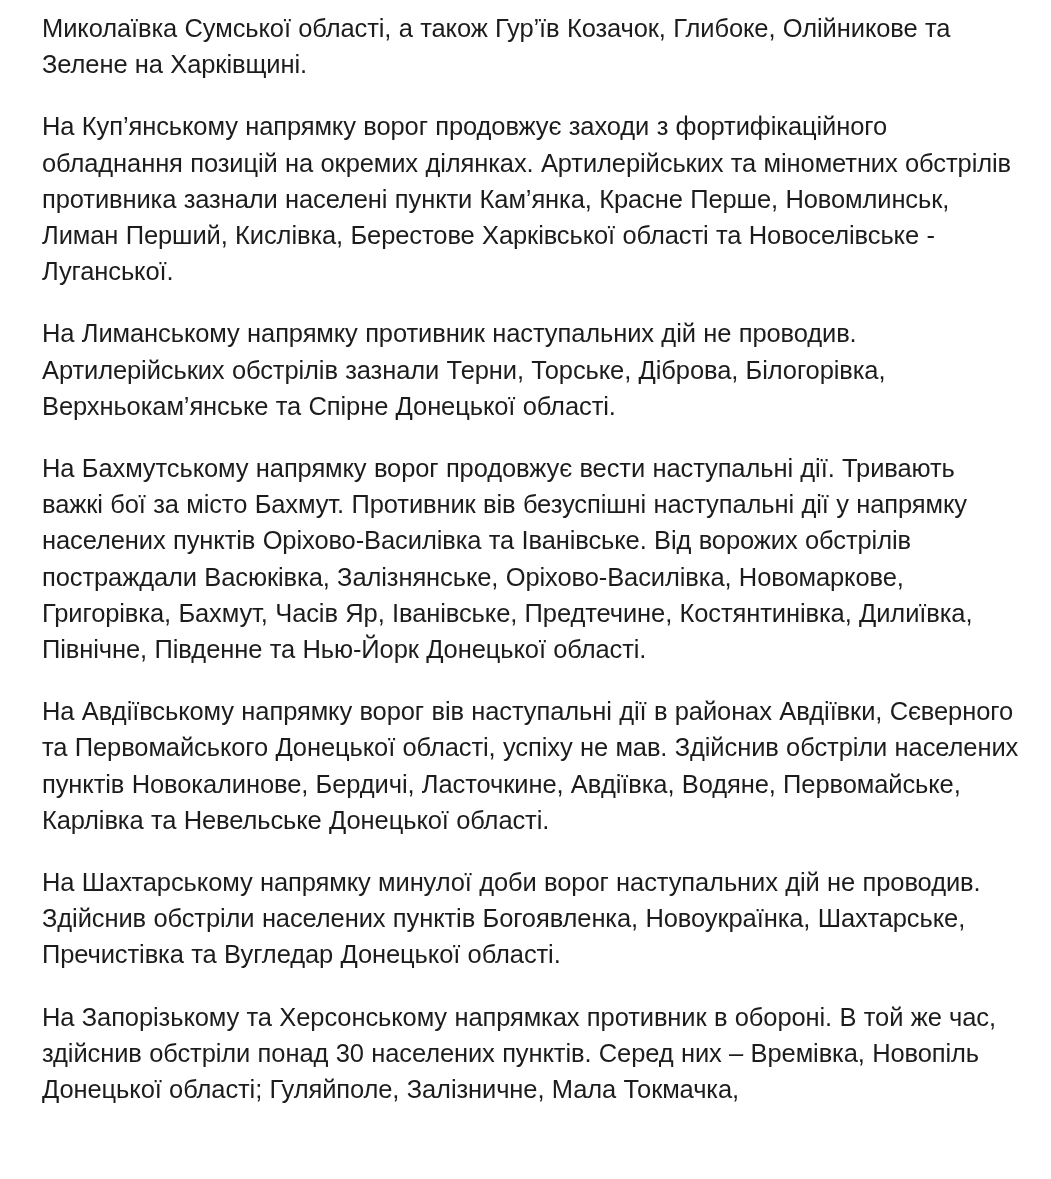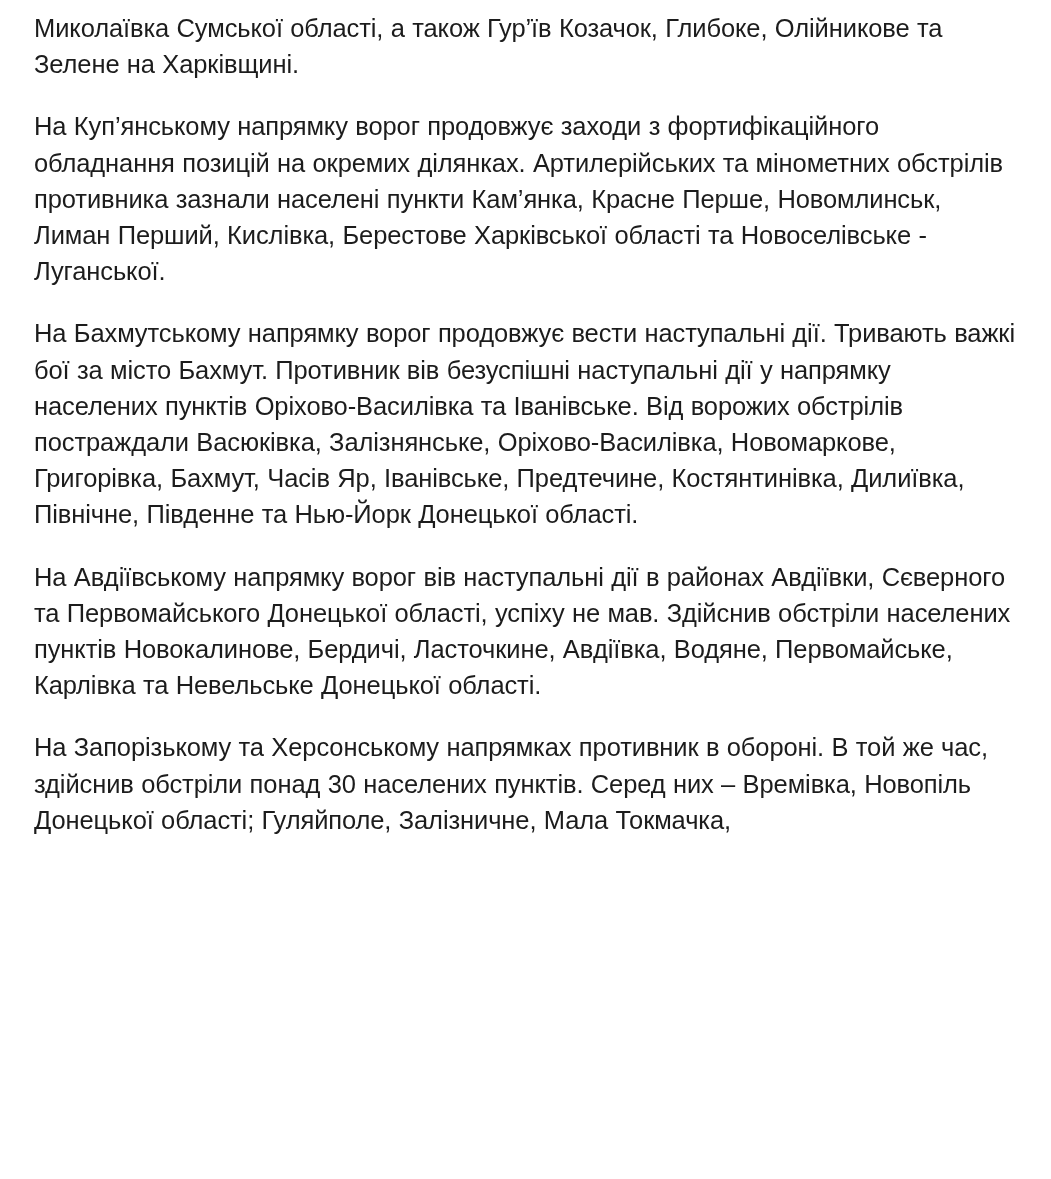--- a/index.html
+++ b/index.html
@@ -14,32 +14,34 @@
     color: #1a1a1a;
   }
   .page {
     box-sizing: border-box;
     width: 1051px;
     padding: 10px 30px 0 26px;
   }
   .para {
     font-size: 25.5px;
     line-height: 1.42;
-    margin: 0 0 26px 8px;
+    margin: 0 0 26px 16px;
     letter-spacing: -0.1px;
     color: #1c1c1c;
     text-align: left;
     word-spacing: 0.4px;
   }
   .para:last-child {
     margin-bottom: 0;
   }
 </style>
 </head>
 <body>
 
 <div class="page">
   <p class="para">Миколаївка Сумської області, а також Гур’їв Козачок, Глибоке, Олійникове та Зелене на Харківщині.</p>
   <p class="para">На Куп’янському напрямку ворог продовжує заходи з фортифікаційного обладнання позицій на окремих ділянках. Артилерійських та мінометних обстрілів противника зазнали населені пункти Кам’янка, Красне Перше, Новомлинськ, Лиман Перший, Кислівка, Берестове Харківської області та Новоселівське - Луганської.</p>
+  <p class="para">На Лиманському напрямку противник наступальних дій не проводив. Артилерійських обстрілів зазнали Терни, Торське, Діброва, Білогорівка, Верхньокам’янське та Спірне Донецької області.</p>
   <p class="para">На Бахмутському напрямку ворог продовжує вести наступальні дії. Тривають важкі бої за місто Бахмут. Противник вів безуспішні наступальні дії у напрямку населених пунктів Оріхово-Василівка та Іванівське. Від ворожих обстрілів постраждали Васюківка, Залізнянське, Оріхово-Василівка, Новомаркове, Григорівка, Бахмут, Часів Яр, Іванівське, Предтечине, Костянтинівка, Дилиївка, Північне, Південне та Нью-Йорк Донецької області.</p>
   <p class="para">На Авдіївському напрямку ворог вів наступальні дії в районах Авдіївки, Сєверного та Первомайського Донецької області, успіху не мав. Здійснив обстріли населених пунктів Новокалинове, Бердичі, Ласточкине, Авдіївка, Водяне, Первомайське, Карлівка та Невельське Донецької області.</p>
+  <p class="para">На Шахтарському напрямку минулої доби ворог наступальних дій не проводив. Здійснив обстріли населених пунктів Богоявленка, Новоукраїнка, Шахтарське, Пречистівка та Вугледар Донецької області.</p>
   <p class="para">На Запорізькому та Херсонському напрямках противник в обороні. В той же час, здійснив обстріли понад 30 населених пунктів. Серед них – Времівка, Новопіль Донецької області; Гуляйполе, Залізничне, Мала Токмачка,</p>
 </div>
 
 </body></html>

